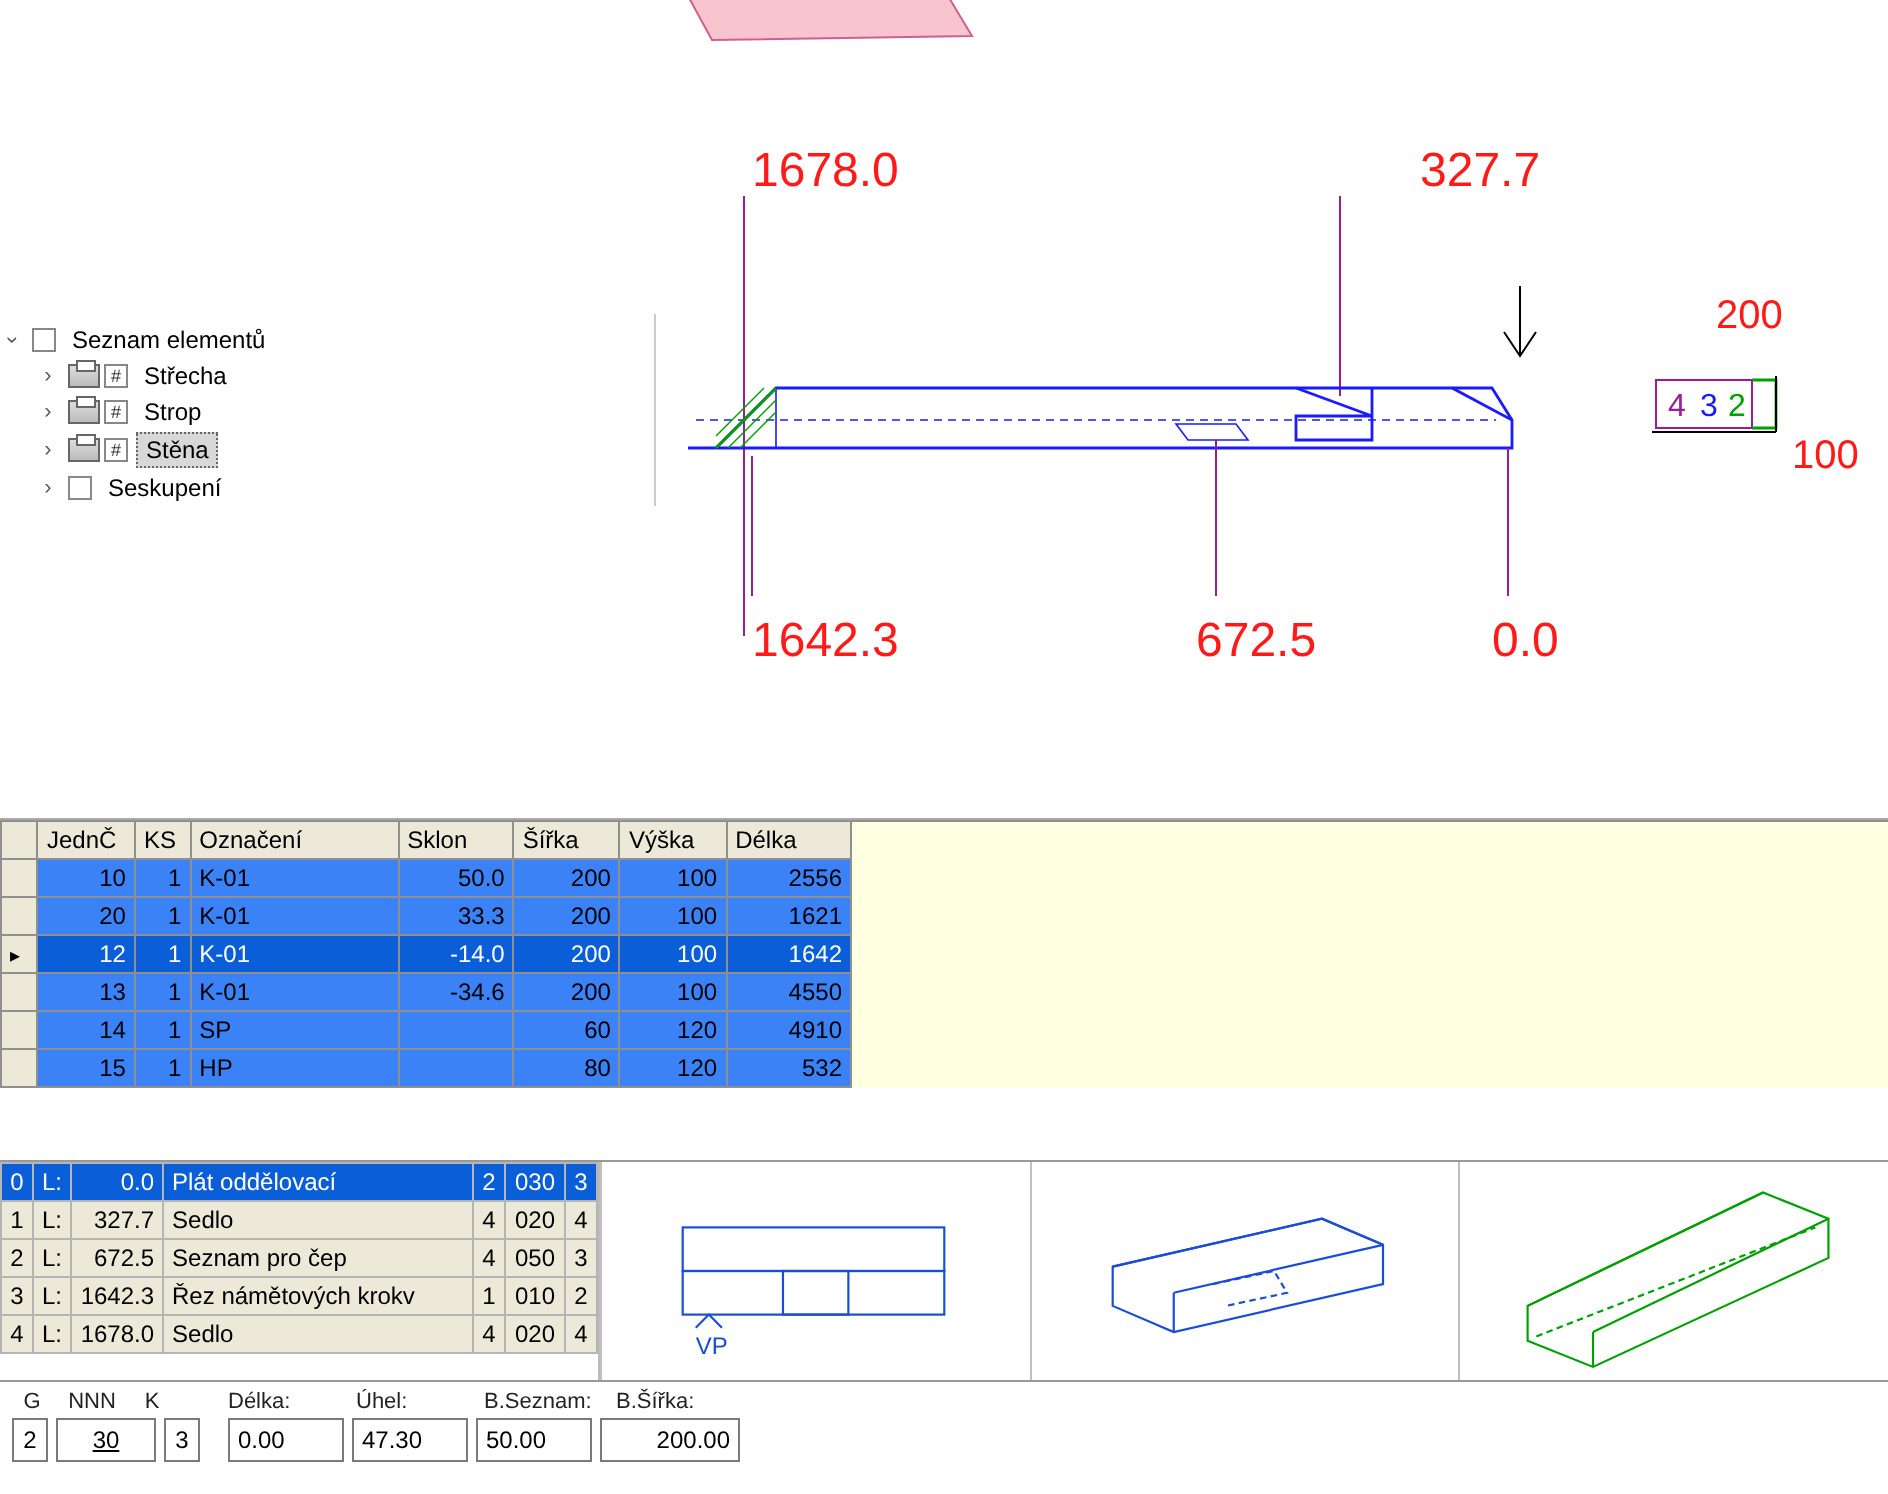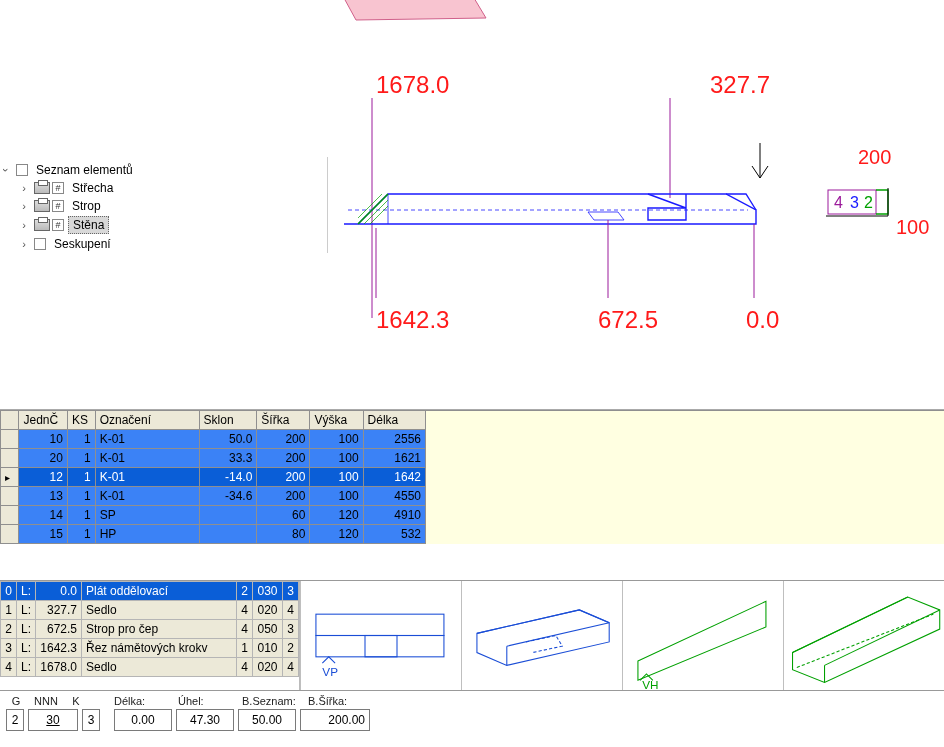--- a/index.html
+++ b/index.html
@@ -57,21 +57,21 @@
   .thumb-blue { stroke: #1a4dd6; stroke-width: 1; fill: none; }
   .thumb-green { stroke: #00a000; stroke-width: 1; fill: none; }
 
   .bottom-row { display: flex; align-items: flex-start; border-top: 1px solid #999; padding: 4px 6px; gap: 14px; height: 50px; }
   .fgroup { display: flex; flex-direction: column; }
   .fgroup .lbls { display: flex; gap: 4px; font-size: 11px; color: #222; margin-bottom: 2px; }
   .fgroup .inps { display: flex; gap: 4px; }
   .inp { border: 1px solid #7a7a7a; background: #fff; font-size: 12px; padding: 3px 4px; }
   .inp.w18 { width: 18px; text-align: center; }
   .inp.w30 { width: 50px; text-align: center; text-decoration: underline; }
-  .inp.w58 { width: 58px; text-align: center; }
+  .inp.w58 { width: 58px; text-align: left; }
   .inp.w70 { width: 70px; text-align: right; }
 </style>
 </head>
 <body>
 
 <div class="top-row">
   <div class="tree-pane">
     <div class="tree-item">
       <span class="toggle open"></span>
       <span class="node-icon">
@@ -260,21 +260,21 @@
             <td class="r" style="width:46px">327.7</td>
             <td>Sedlo</td>
             <td class="c" style="width:16px">4</td>
             <td class="c" style="width:30px">020</td>
             <td class="c" style="width:16px">4</td>
           </tr>
           <tr>
             <td class="c" style="width:16px">2</td>
             <td style="width:18px">L:</td>
             <td class="r" style="width:46px">672.5</td>
-            <td>Strop pro čep</td>
+            <td>Seznam pro čep</td>
             <td class="c" style="width:16px">4</td>
             <td class="c" style="width:30px">050</td>
             <td class="c" style="width:16px">3</td>
           </tr>
           <tr>
             <td class="c" style="width:16px">3</td>
             <td style="width:18px">L:</td>
             <td class="r" style="width:46px">1642.3</td>
             <td>Řez námětových krokv</td>
             <td class="c" style="width:16px">1</td>
@@ -307,27 +307,20 @@
       <svg viewBox="0 0 150 100">
         <polygon class="thumb-blue" points="14,48 110,26 138,38 138,56 42,78 14,66"></polygon>
         <polyline class="thumb-blue" points="14,48 110,26 138,38"></polyline>
         <polyline class="thumb-blue" points="42,60 138,38"></polyline>
         <polyline class="thumb-blue" points="42,60 42,78"></polyline>
         <polyline class="thumb-blue" points="60,56 88,50 94,60 66,66" stroke-dasharray="3 2"></polyline>
       </svg>
     </div>
     <div class="thumb">
       <svg viewBox="0 0 150 100">
-        <polygon class="thumb-green" points="14,74 134,18 134,42 14,92"></polygon>
-        <polyline class="thumb-green" points="16,92 22,86 28,92"></polyline>
-        <text class="tlabel-g" x="18" y="100">VH</text>
-      </svg>
-    </div>
-    <div class="thumb">
-      <svg viewBox="0 0 150 100">
         <polygon class="thumb-green" points="8,66 116,14 146,26 146,44 38,94 8,82"></polygon>
         <polyline class="thumb-green" points="38,78 146,26"></polyline>
         <polyline class="thumb-green" points="38,78 38,94"></polyline>
         <polyline class="thumb-green" points="8,66 116,14"></polyline>
         <polyline class="thumb-green" points="12,80 140,30" stroke-dasharray="3 2"></polyline>
       </svg>
     </div>
   </div>
 </div>
 

